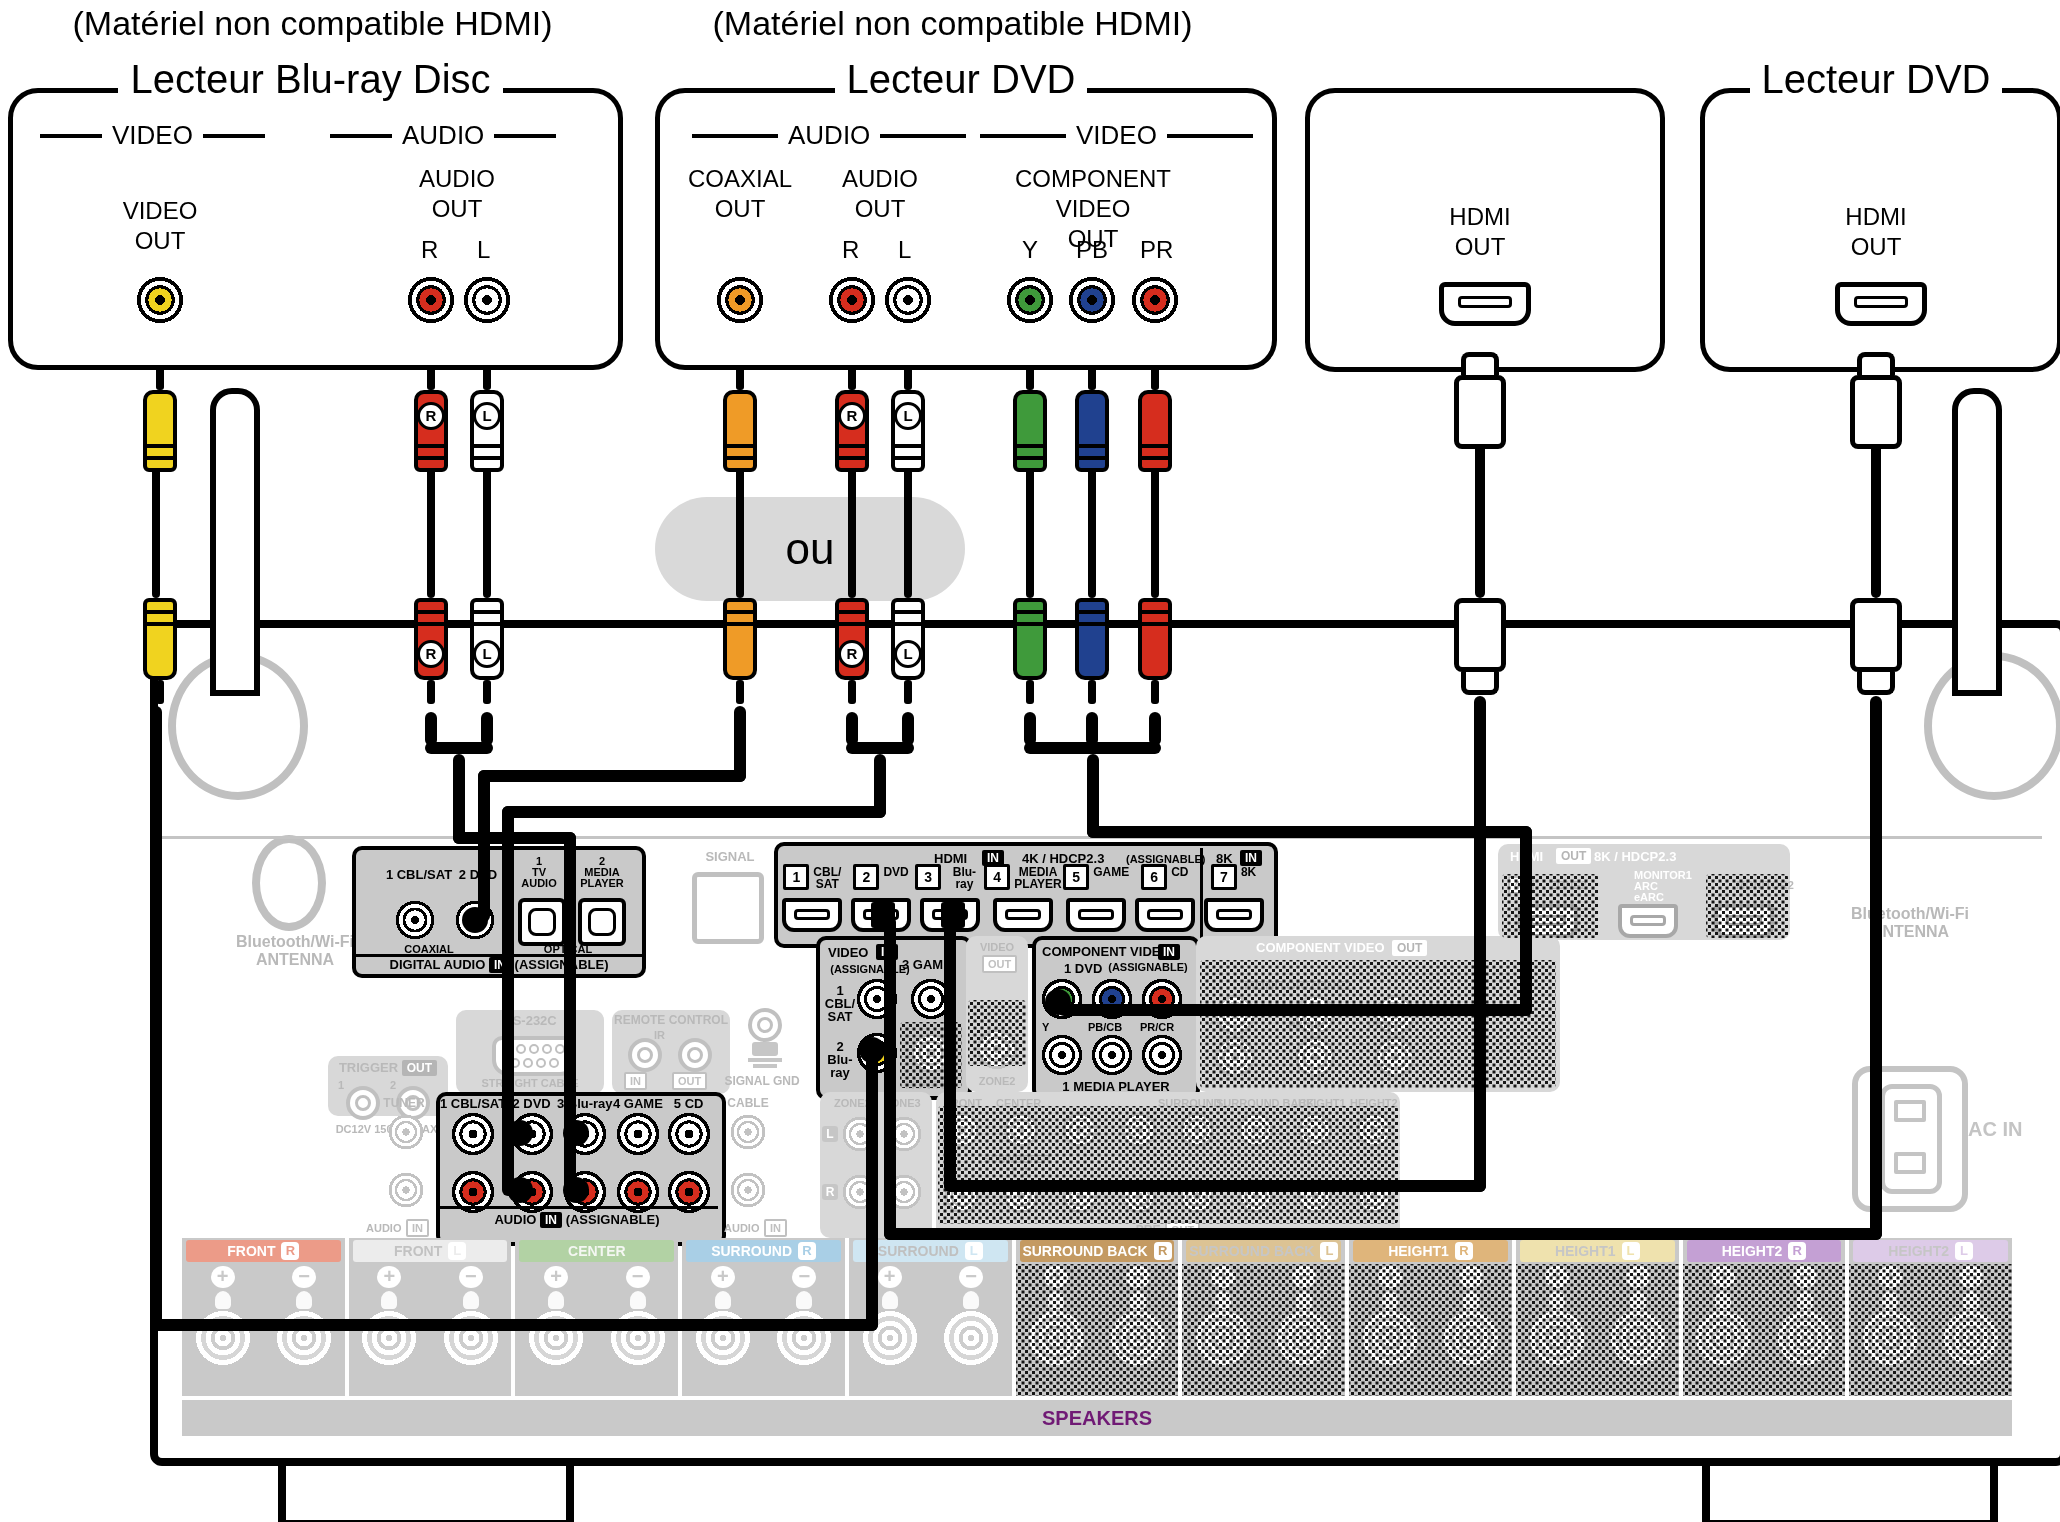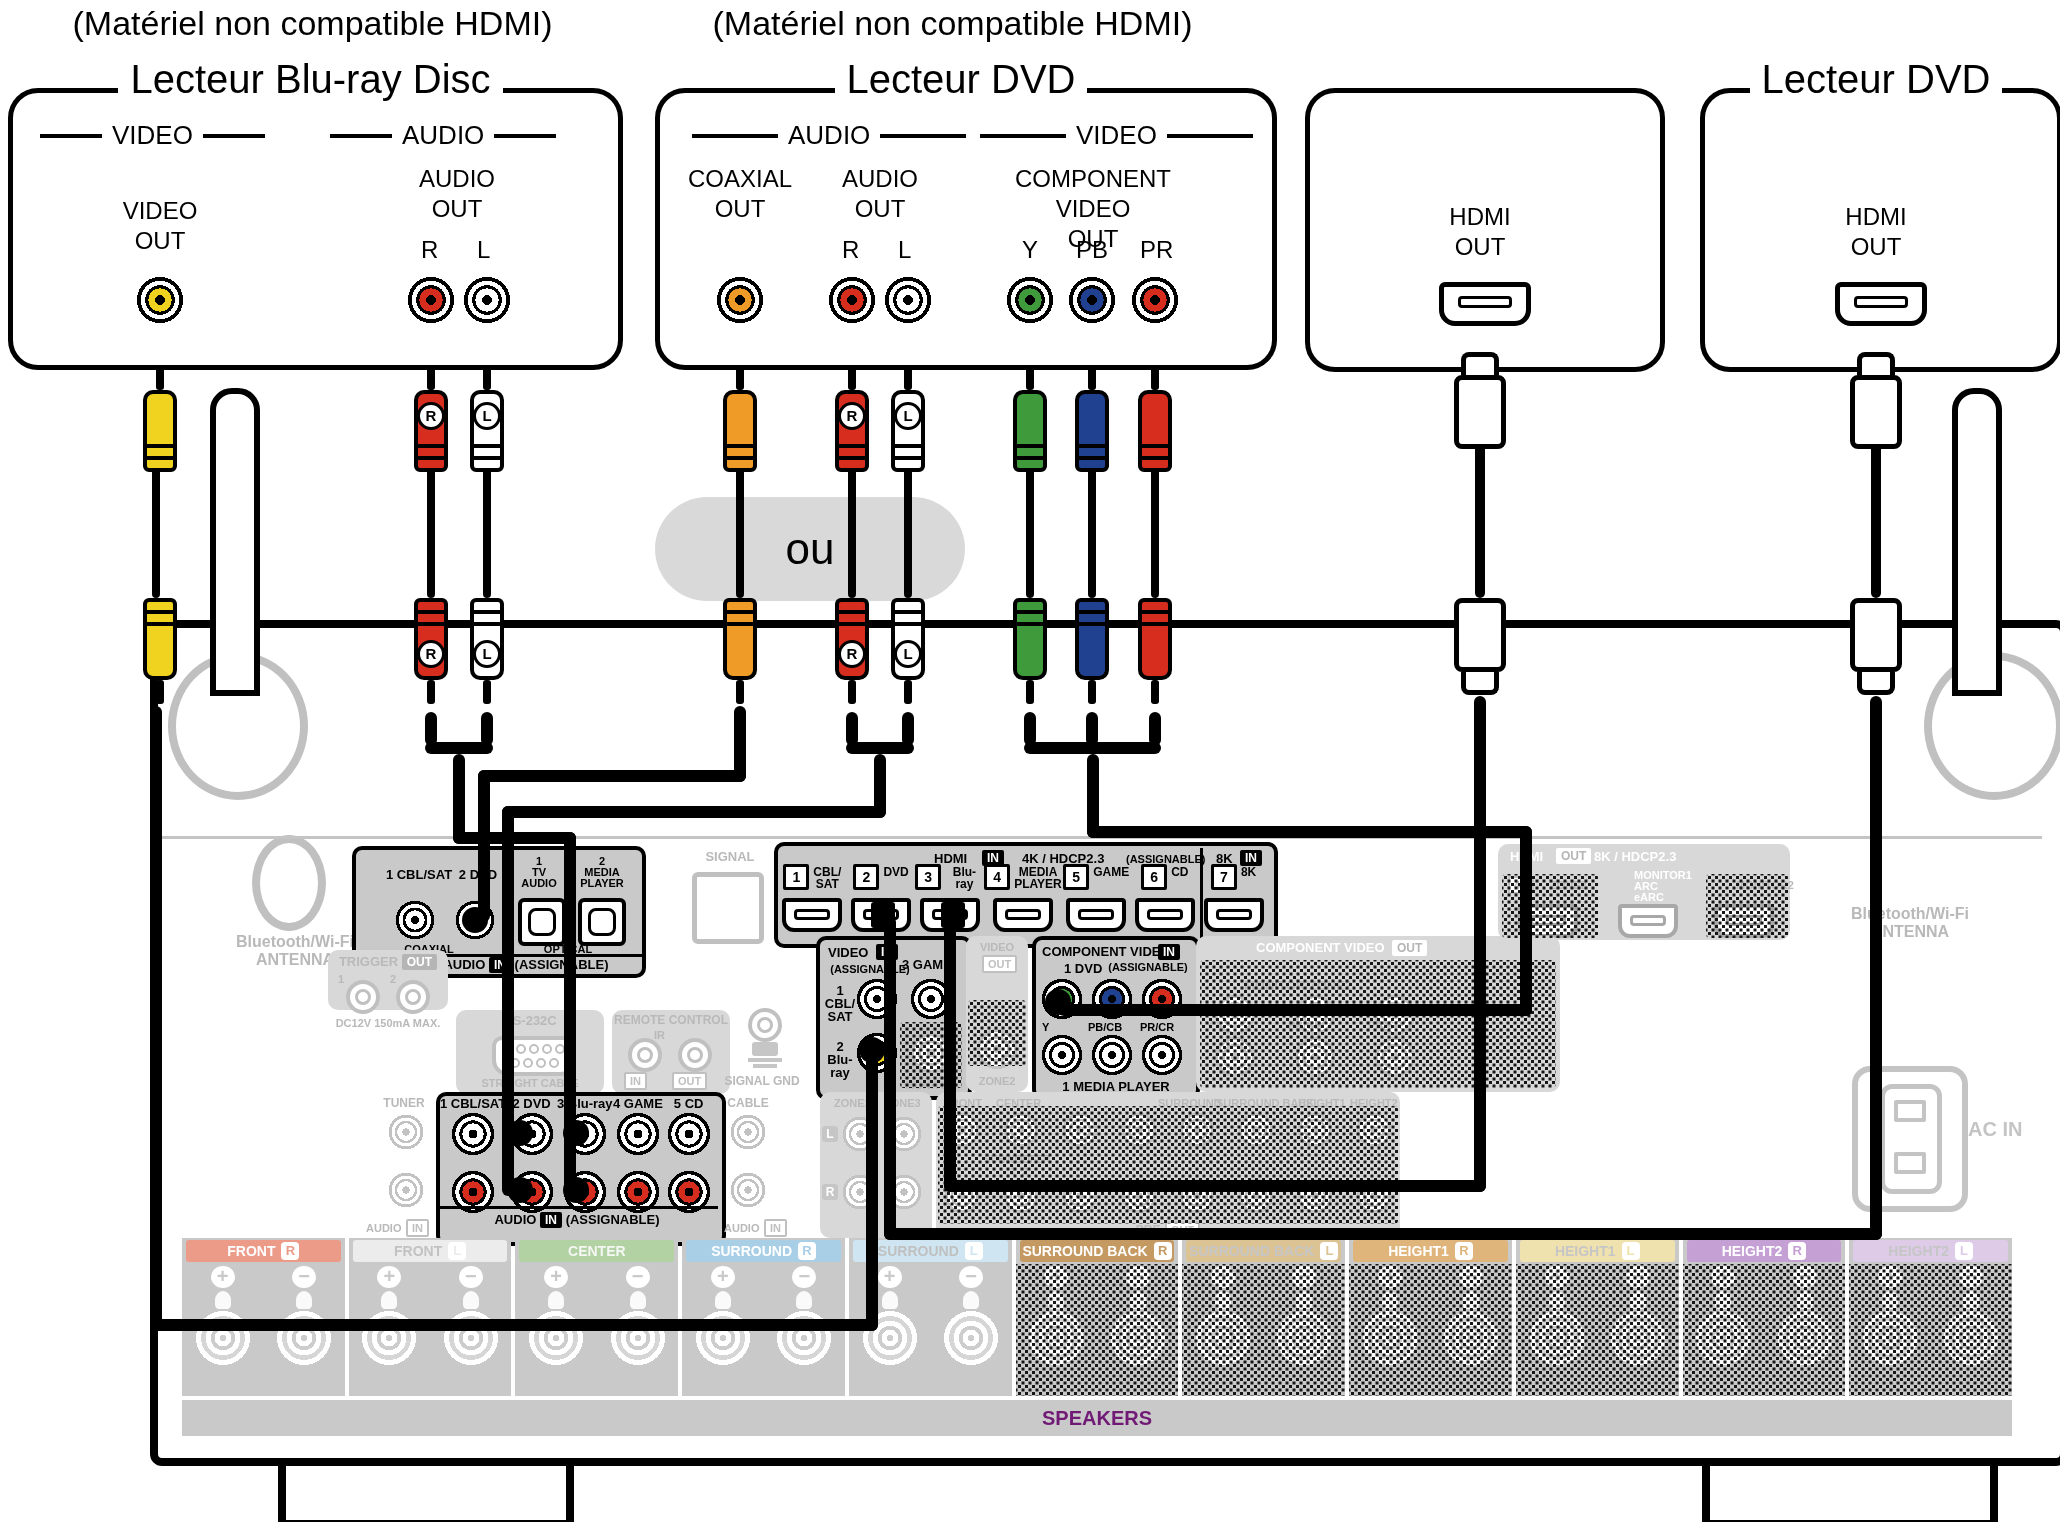--- a/index.html
+++ b/index.html
@@ -355,21 +355,21 @@
         <div>eARC</div>
     </div>
     <span class="tlbl glbl" style="left:238px;top:36px">MONITOR2</span>
     <div class="hdmic g" style="position:absolute;left:20px;top:60px"></div>
     <div class="hdmic g" style="position:absolute;left:120px;top:60px"></div>
     <div class="hdmic g" style="position:absolute;left:216px;top:60px"></div>
   </div>
   <div class="hpatch hatchbg" style="left:1502px;top:874px;width:96px;height:64px;z-index:4"></div>
   <div class="hpatch hatchbg" style="left:1706px;top:874px;width:82px;height:64px;z-index:4"></div>
 
-  <div class="graybox" style="left:328px;top:950px;width:120px;height:60px;z-index:3">
+  <div class="graybox" style="left:328px;top:1056px;width:120px;height:60px;z-index:3">
     <div class="slbl glbl" style="left:0;right:0;top:4px">
       <span>TRIGGER</span> <span class="bdg g">OUT</span></div>
     <span class="tlbl glbl" style="left:10px;top:24px">1</span>
     <span class="tlbl glbl" style="left:62px;top:24px">2</span>
     <div class="gjack" style="left:18px;top:30px"></div>
     <div class="gjack" style="left:68px;top:30px"></div>
     <div class="tlbl glbl" style="left:0;right:0;top:68px">DC12V 150mA MAX.</div>
   </div>
   <div class="graybox" style="left:456px;top:1010px;width:148px;height:84px;z-index:3">
     <div class="slbl glbl" style="left:0;right:0;top:4px">RS-232C</div>

